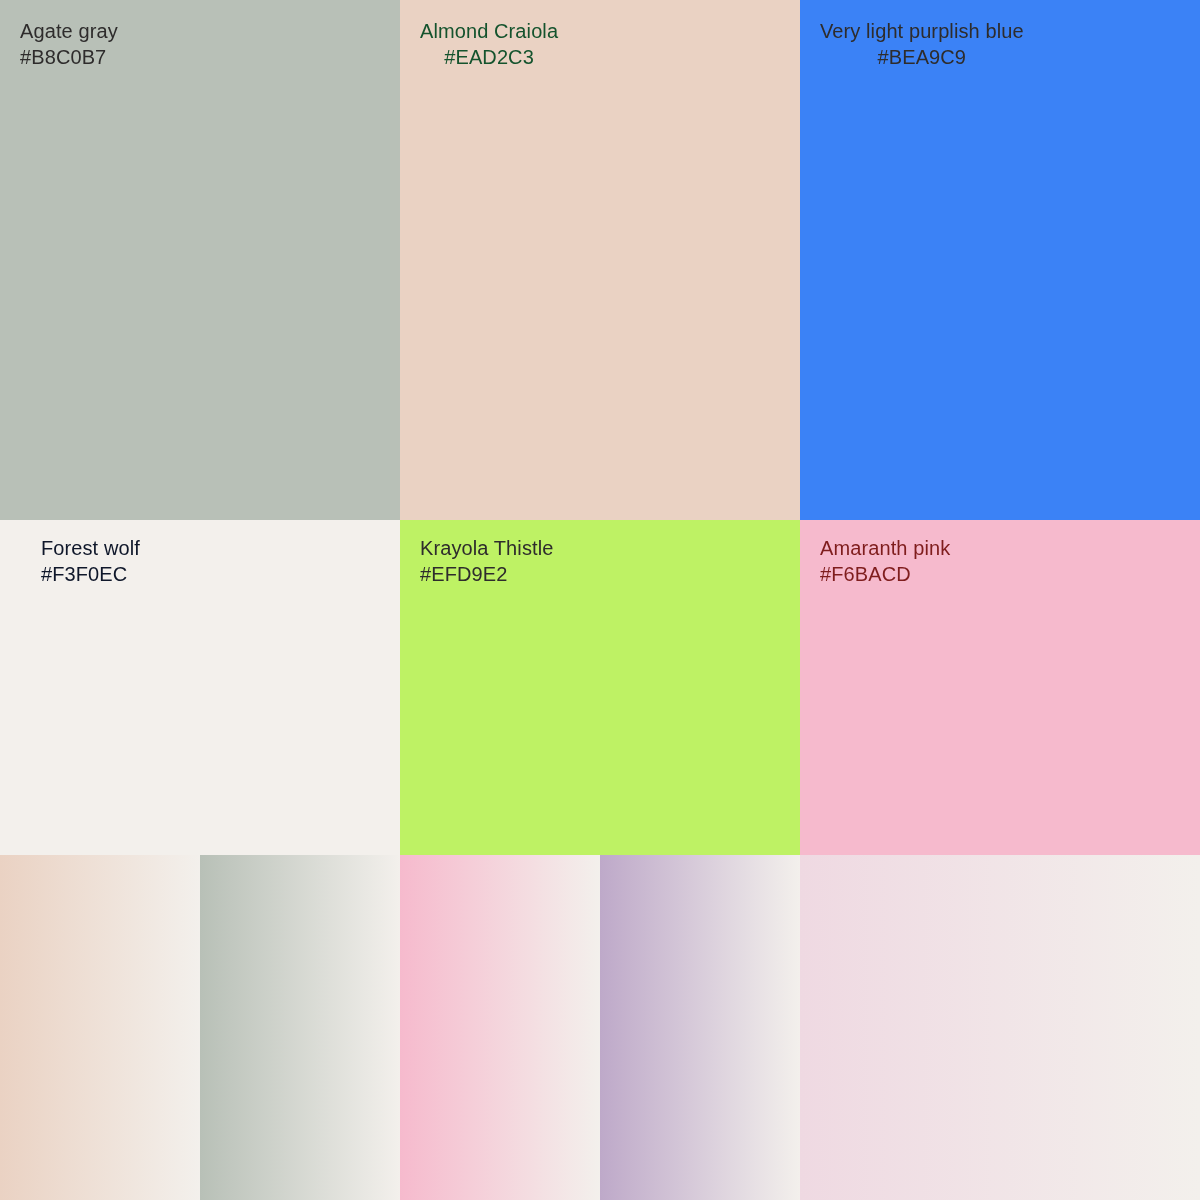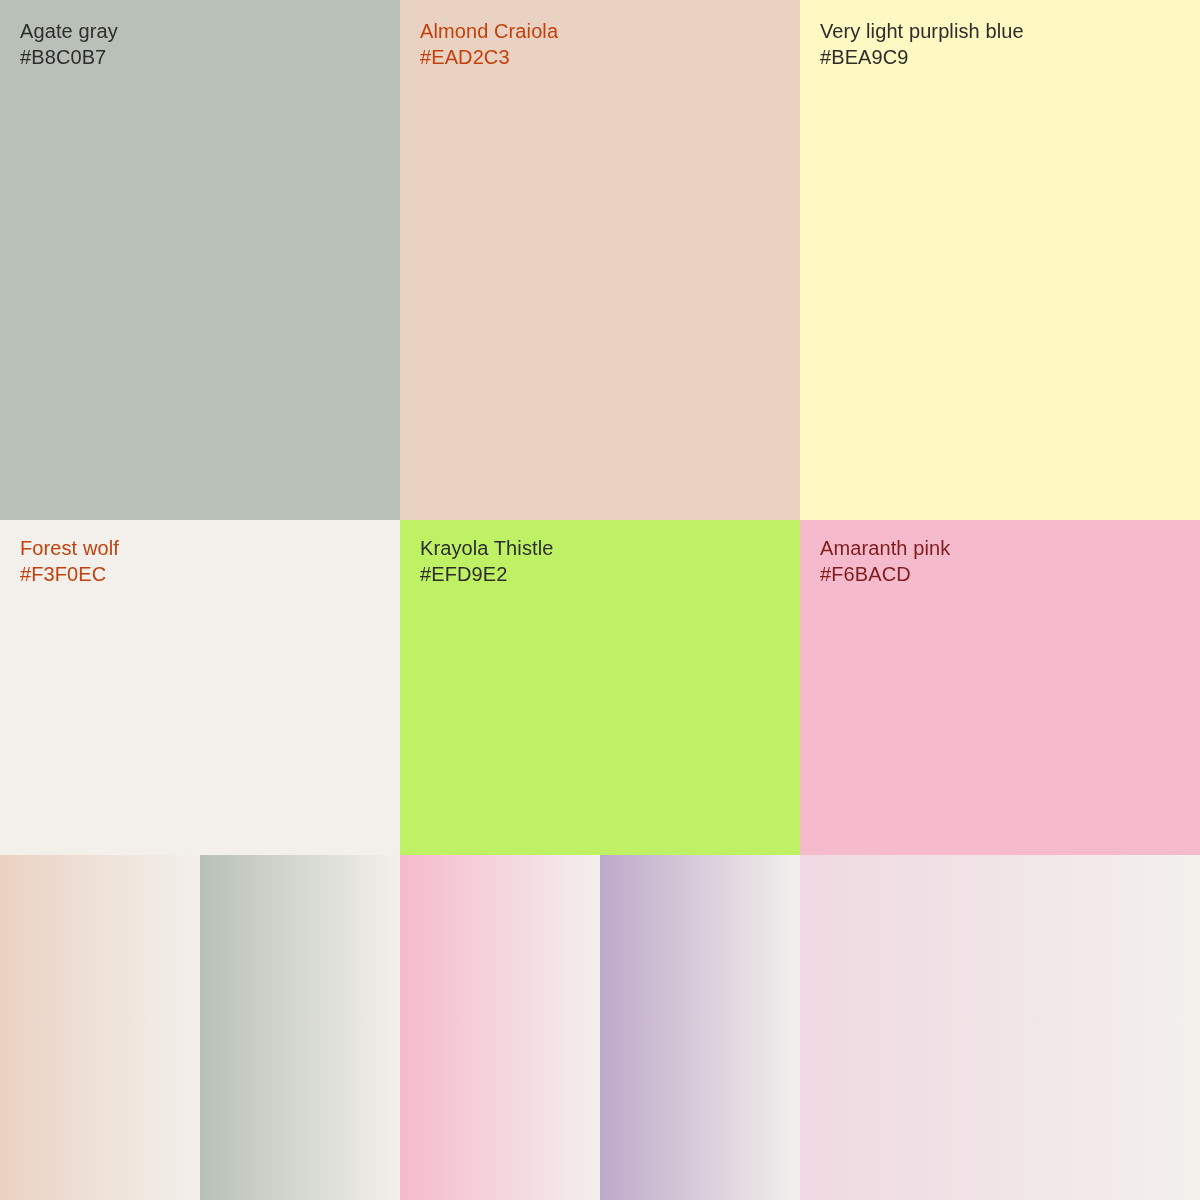--- a/index.html
+++ b/index.html
@@ -66,35 +66,35 @@
   <div class="swatch-grid">
 
     <div class="swatch swatch-row-1" style="background-color: rgb(184, 192, 183);">
       <div class="swatch-label" style="color: rgb(46, 44, 44);">
         <span class="swatch-name">Agate gray</span>
         <span class="swatch-hex">#B8C0B7</span>
       </div>
     </div>
 
     <div class="swatch swatch-row-1" style="background-color: rgb(234, 210, 195);">
-      <div class="swatch-label" style="color: #c2410c;">
+      <div class="swatch-label" style="color: #14532d; text-align: center;">
         <span class="swatch-name">Almond Craiola</span>
         <span class="swatch-hex">#EAD2C3</span>
       </div>
     </div>
 
-    <div class="swatch swatch-row-1" style="background-color: #fef9c3;">
+    <div class="swatch swatch-row-1" style="background-color: #3b82f6; text-align: center;">
       <div class="swatch-label" style="color: rgb(46, 44, 44);">
         <span class="swatch-name">Very light purplish blue</span>
         <span class="swatch-hex">#BEA9C9</span>
       </div>
     </div>
 
     <div class="swatch swatch-row-2" style="background-color: rgb(243, 240, 236);">
-      <div class="swatch-label" style="color: #c2410c;">
+      <div class="swatch-label" style="color: #0f172a; margin-left: 21px;">
         <span class="swatch-name">Forest wolf</span>
         <span class="swatch-hex">#F3F0EC</span>
       </div>
     </div>
 
     <div class="swatch swatch-row-2" style="background-color: #bef264;">
       <div class="swatch-label" style="color: rgb(46, 44, 44);">
         <span class="swatch-name">Krayola Thistle</span>
         <span class="swatch-hex">#EFD9E2</span>
       </div>

